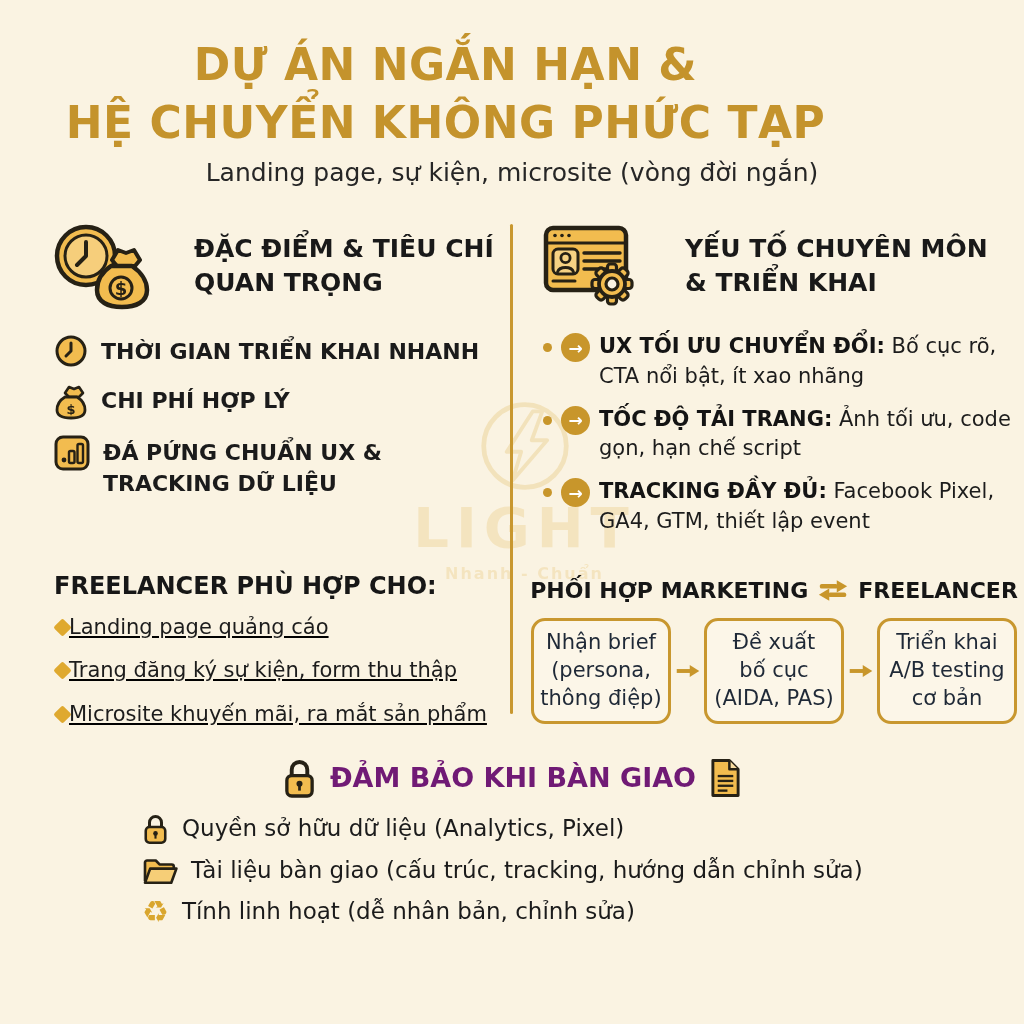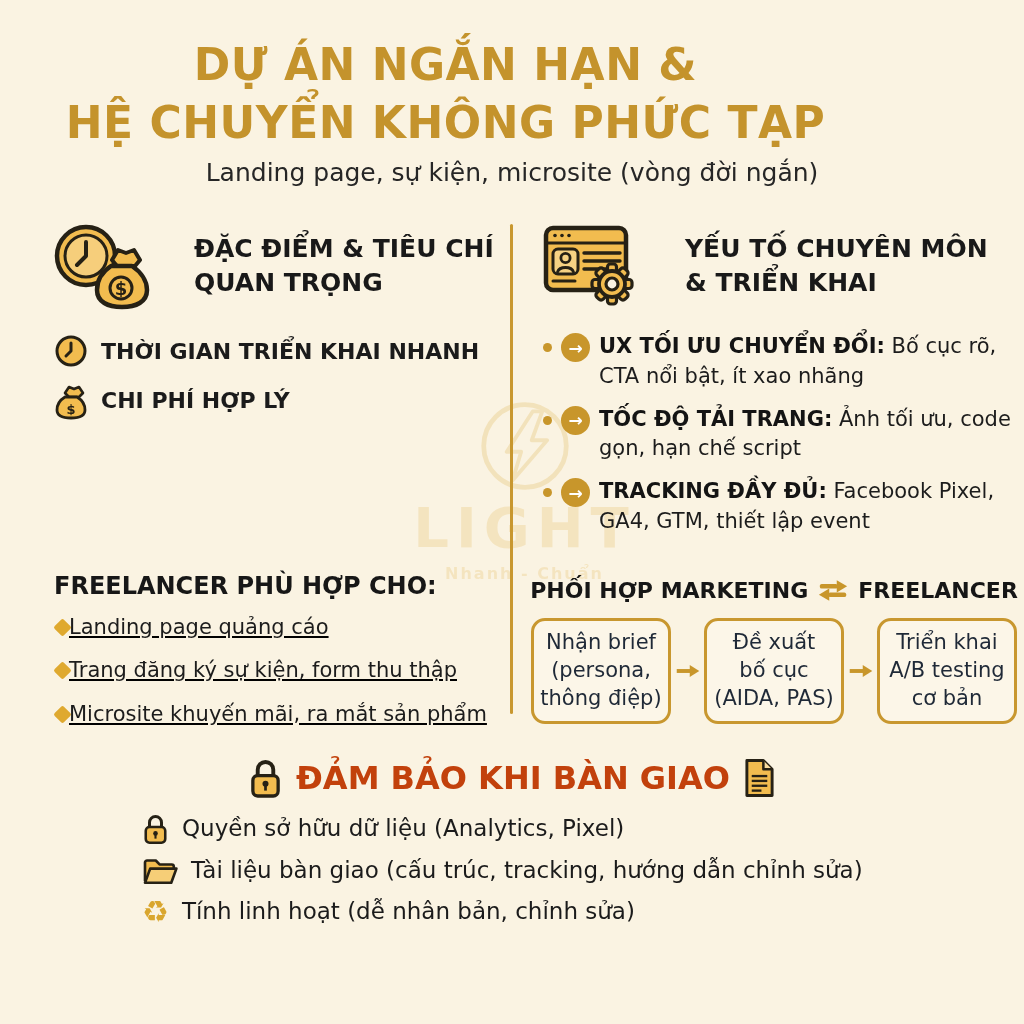--- a/index.html
+++ b/index.html
@@ -43,21 +43,21 @@
   .rb-row .txt{font-size:21px;color:#1c1c1c;line-height:1.42;}
   .rb-row .txt b{font-weight:800;color:#141414;}
 
   .flow-heading{position:absolute;left:528px;top:578px;width:492px;display:flex;align-items:center;justify-content:center;gap:9px;font-size:22px;font-weight:800;color:#161616;}
   .flow-row{position:absolute;left:531px;top:618px;width:486px;display:flex;align-items:stretch;justify-content:space-between;}
   .flow-box{flex:0 0 140px;border:3px solid #C8972F;border-radius:14px;background:rgba(255,252,244,.35);display:flex;flex-direction:column;justify-content:center;text-align:center;padding:8px 4px;box-sizing:border-box;}
   .flow-box .ln{font-size:21px;color:#1F2937;line-height:1.33;}
   .flow-arrow{align-self:center;display:flex;}
 
   
-  .handover-heading{position:absolute;left:0;top:756px;width:1024px;display:flex;align-items:center;justify-content:center;gap:13px;font-size:32px;font-weight:800;color:#c2410c;}
+  .handover-heading{position:absolute;left:0;top:756px;width:1024px;display:flex;align-items:center;justify-content:center;gap:13px;font-size:27px;font-weight:800;color:#701a75;}
   .handover-items{position:absolute;left:142px;top:812px;width:820px;display:flex;flex-direction:column;gap:11px;}
   .hi-row{display:flex;align-items:center;gap:13px;}
   .hi-row .ic{flex:none;display:flex;}
   .hi-row .txt{font-size:23px;color:#1b1b1b;line-height:1.3;}
   .recycle-glyph{font-size:30px;color:#D9A62E;font-weight:700;line-height:1;}
 </style>
 </head>
 <body>
 
 <div id="page">
@@ -107,20 +107,31 @@
       </div>
       <div class="lb-row">
         <span class="ic">
           <svg width="34" height="37" viewBox="0 0 34 37">
             <path d="M11 10 l4 -6 5 2 5 -2 4 6 -4 4 h-10 z" fill="#F2BC4F" stroke="#262115" stroke-width="2.6" stroke-linejoin="round"></path>
             <path d="M11 14 h12 c5 3 8 8 8 13 c0 6 -6 8 -14 8 c-8 0 -14 -2 -14 -8 c0 -5 3 -10 8 -13 z" fill="#F2BC4F" stroke="#262115" stroke-width="2.8" stroke-linejoin="round"></path>
             <text x="17" y="31" text-anchor="middle" font-size="13" font-weight="bold" fill="#262115" font-family="DejaVu Sans, sans-serif">$</text>
           </svg>
         </span>
         <span class="txt">CHI PHÍ HỢP LÝ</span>
+      </div>
+      <div class="lb-row">
+        <span class="ic">
+          <svg width="36" height="36" viewBox="0 0 36 36">
+            <rect x="2" y="2" width="32" height="32" rx="7" fill="#F2BC4F" stroke="#262115" stroke-width="3"></rect>
+            <circle cx="10" cy="25" r="2.4" fill="#262115"></circle>
+            <rect x="15" y="16" width="5.5" height="12" rx="1.5" fill="none" stroke="#262115" stroke-width="2.4"></rect>
+            <rect x="23.5" y="9" width="5.5" height="19" rx="1.5" fill="none" stroke="#262115" stroke-width="2.4"></rect>
+          </svg>
+        </span>
+        <span class="txt">ĐÁ PỨNG CHUẨN UX &amp; TRACKING DỮ LIỆU</span>
       </div>
     </div>
 
     <div class="sub-heading">FREELANCER PHÙ HỢP CHO:</div>
     <div class="sub-items">
       <div class="si-row">
         <span class="diamond"></span>
         <span class="txt">Landing page quảng cáo</span>
       </div>
       <div class="si-row">

